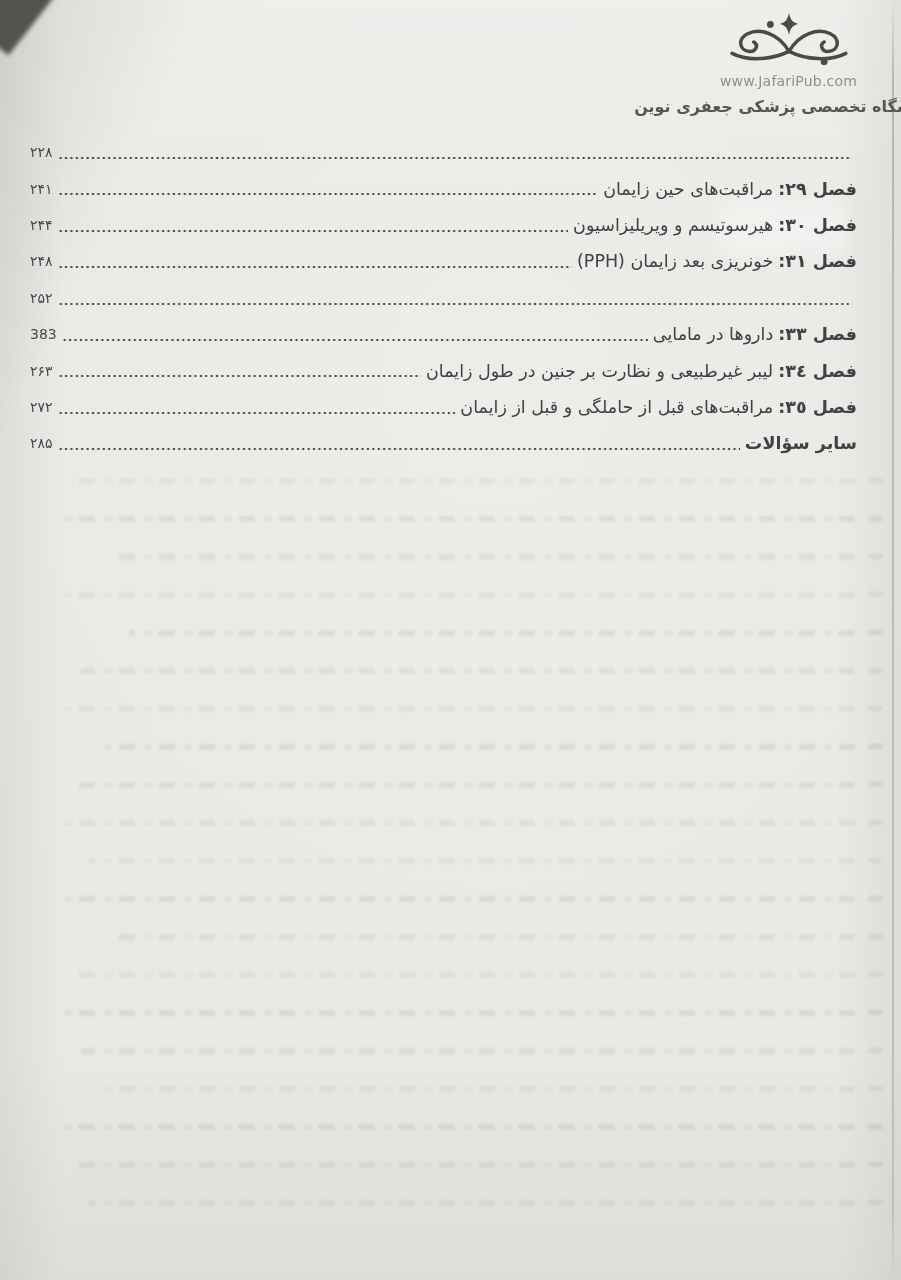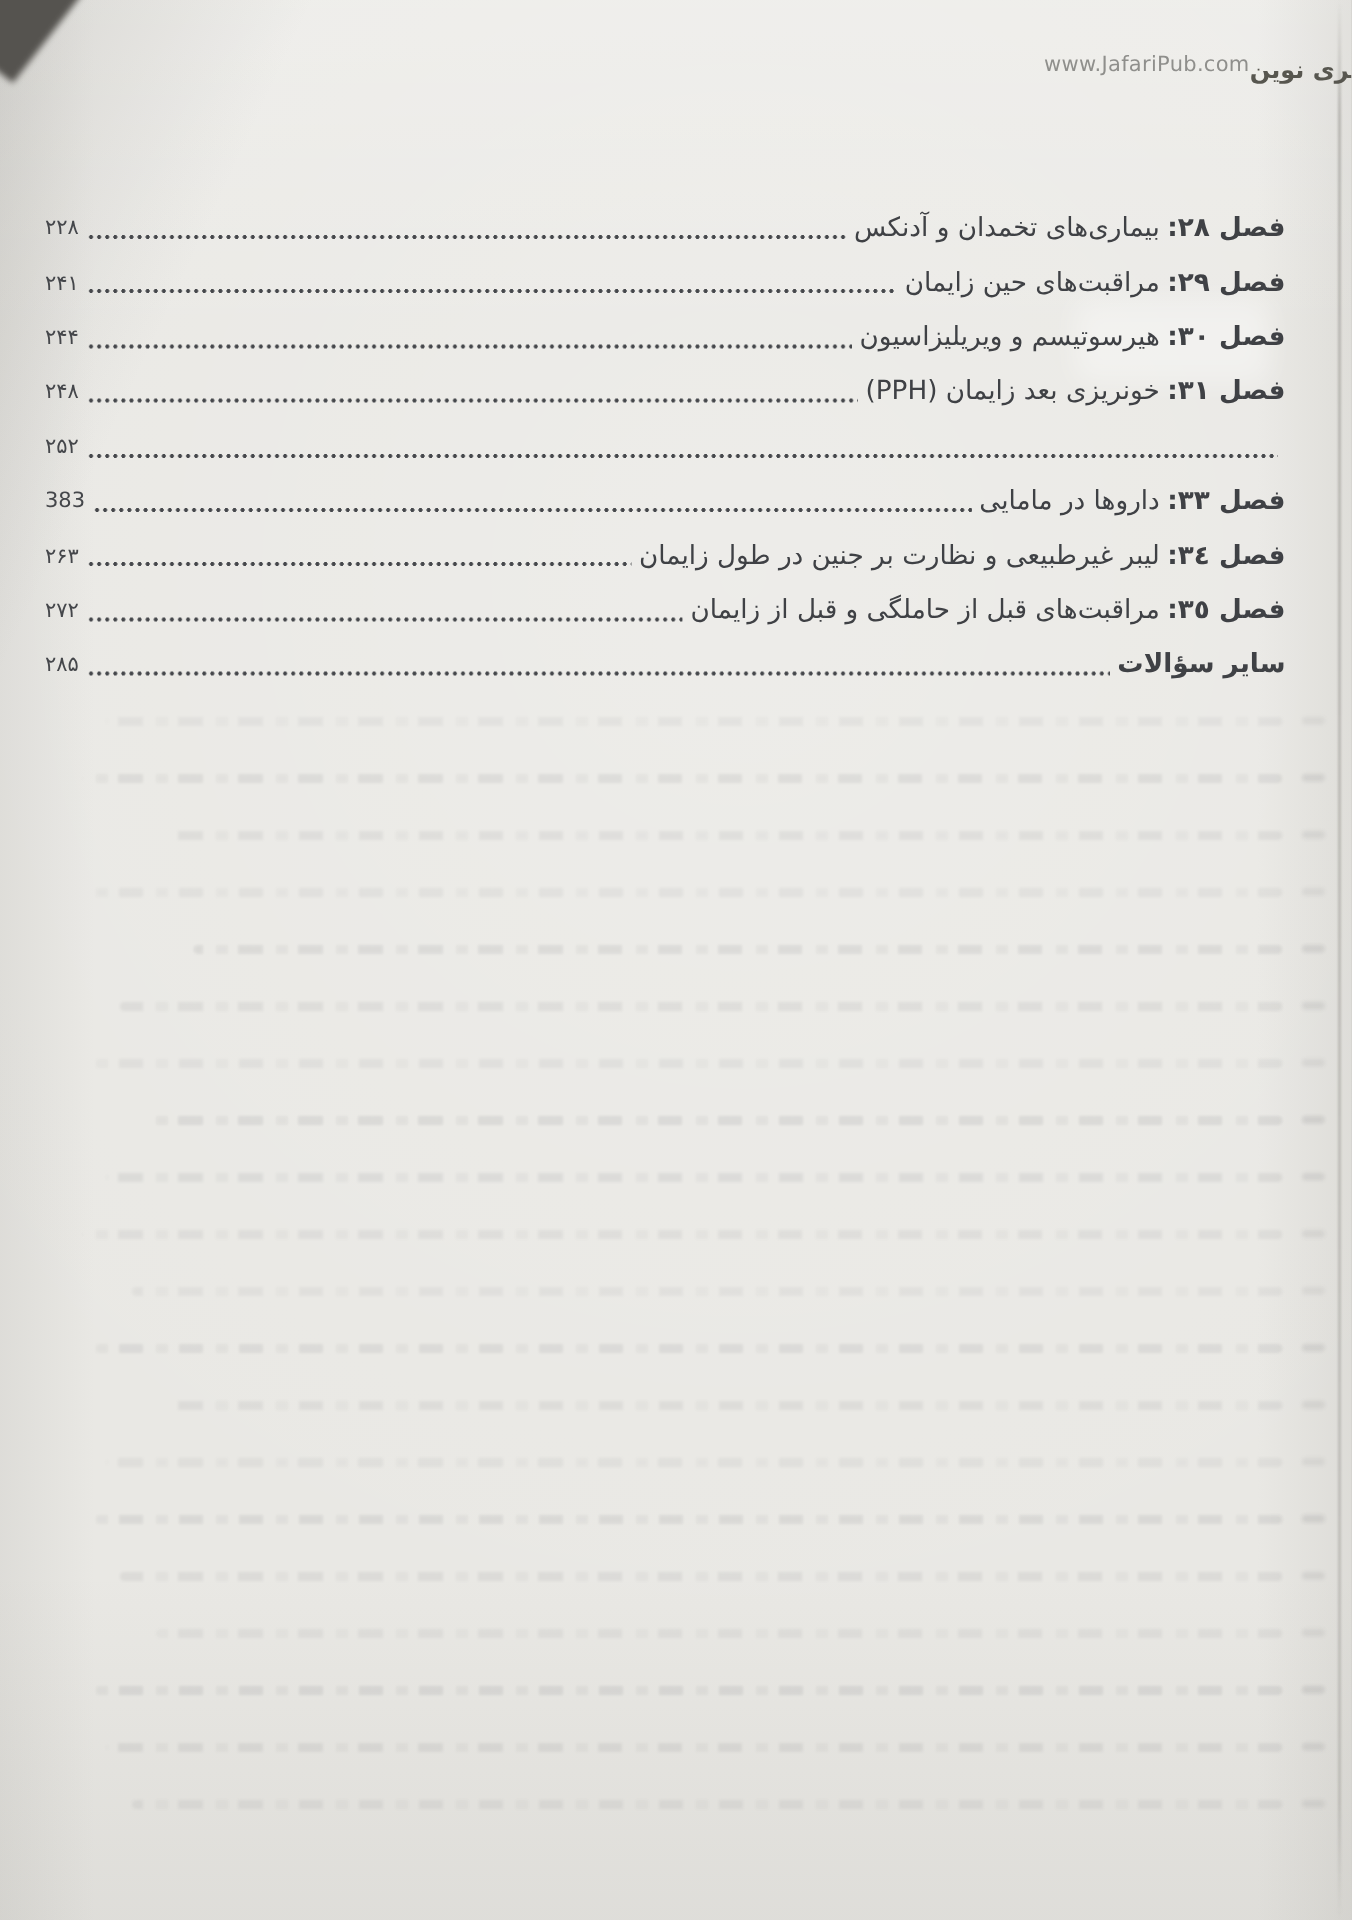--- a/index.html
+++ b/index.html
@@ -22,21 +22,21 @@
     background:linear-gradient(to bottom, rgba(150,148,143,0) 0, rgba(150,148,143,.55) 6%, rgba(150,148,143,.40) 94%, rgba(150,148,143,0));
     filter:blur(.6px);
   }
   .scan-highlight{
     position:absolute;right:55px;top:200px;width:130px;height:55px;
     background:rgba(255,255,255,.35);filter:blur(9px);border-radius:10px;
   }
   
   .brand{
     position:absolute;top:12px;right:20px;width:185px;
-    display:flex;flex-direction:row;align-items:center;
+    display:flex;flex-direction:column;align-items:center;
   }
   .brand svg{display:block;}
   .brand-url{font-size:14px;color:#8f8f8c;letter-spacing:.2px;margin-top:1px;}
   .brand-tagline{font-size:16px;font-weight:bold;color:#57564f;margin-top:8px;white-space:nowrap;direction:rtl;}
   
   .toc{position:absolute;top:134px;left:30px;right:44px;direction:rtl;}
   .toc-row{
     display:flex;align-items:center;height:36.4px;
     font-size:17.5px;color:#3f4145;
   }
@@ -82,21 +82,20 @@
       <path d="M60,1 C61.5,8 63.5,10 69,11.5 C63.5,13 61.5,15 60,22 C58.5,15 56.5,13 51,11.5 C56.5,10 58.5,8 60,1 Z" fill="#4b4a47"></path>
       <circle cx="42" cy="12" r="3.3" fill="#4b4a47"></circle>
       <circle cx="94" cy="48" r="3.3" fill="#4b4a47"></circle>
     </svg>
     <div class="brand-url">www.JafariPub.com</div>
     <div class="brand-tagline">فروشگاه تخصصی پزشکی جعفری نوین</div>
   </header>
 
   <main class="toc" id="toc" dir="rtl">
       <div class="toc-row">
-        <span class="toc-label"><b class="toc-prefix">فصل ۲۸:</b><span class="toc-title">بیماری‌های تخمدان و آدنکس</span></span>
         <span class="toc-dots"></span>
         <span class="toc-page">۲۲۸</span>
       </div>
       <div class="toc-row">
         <span class="toc-label"><b class="toc-prefix">فصل ۲۹:</b><span class="toc-title">مراقبت‌های حین زایمان</span></span>
         <span class="toc-dots"></span>
         <span class="toc-page">۲۴۱</span>
       </div>
       <div class="toc-row">
         <span class="toc-label"><b class="toc-prefix">فصل ۳۰:</b><span class="toc-title">هیرسوتیسم و ویریلیزاسیون</span></span>

